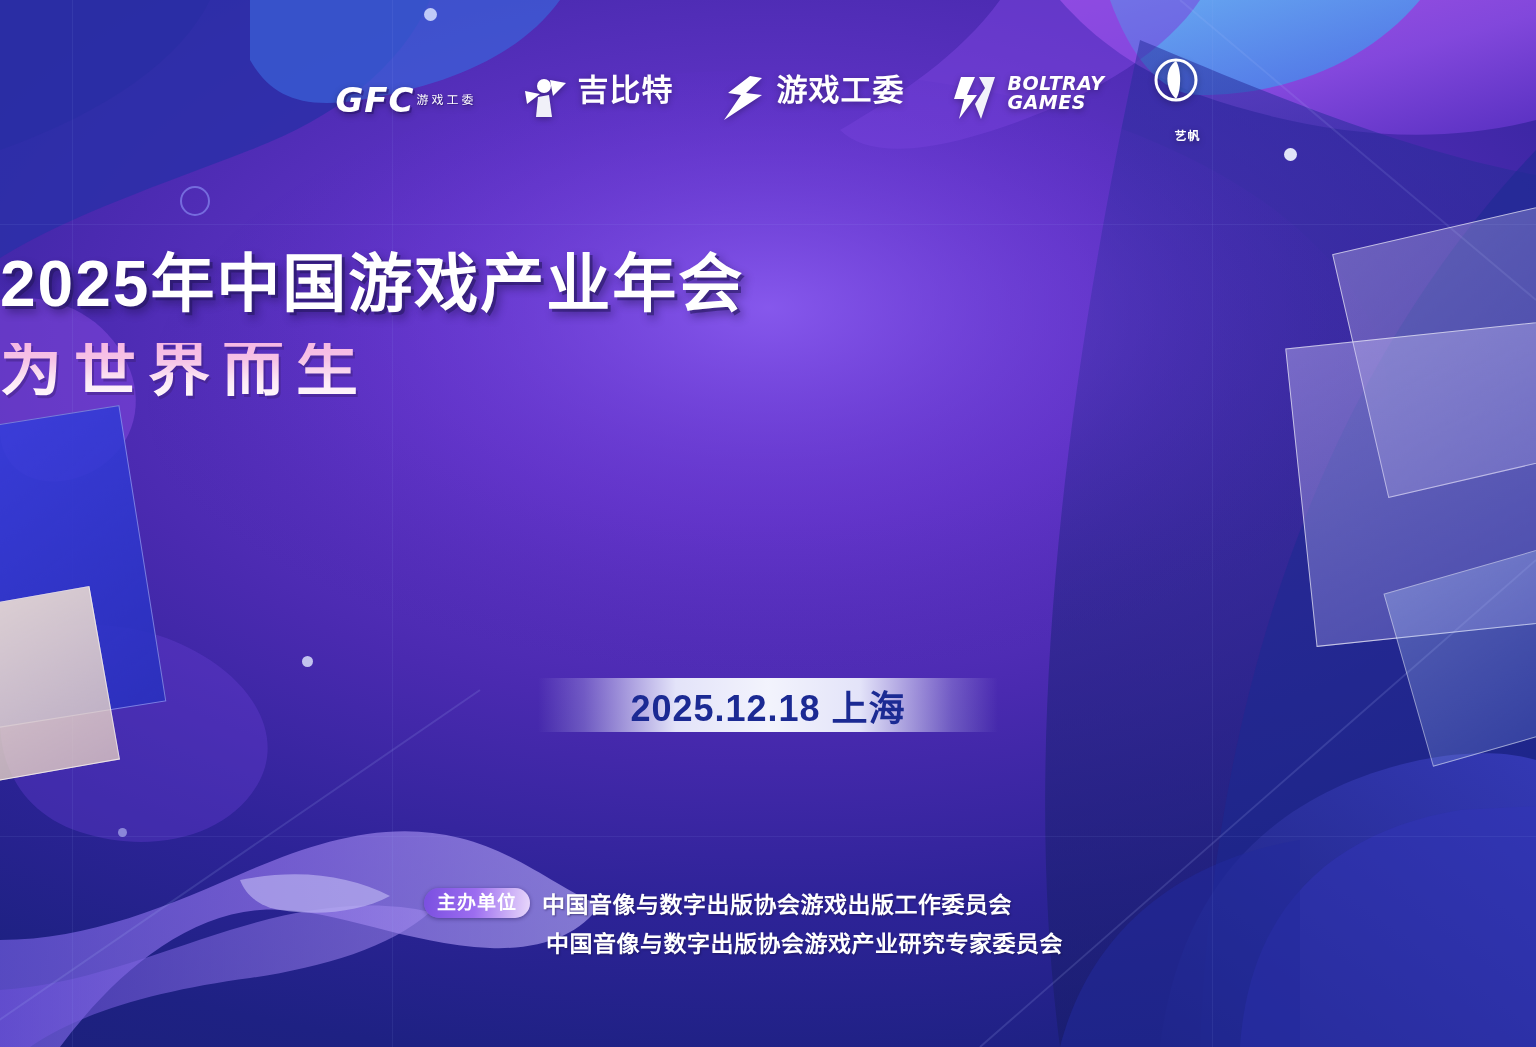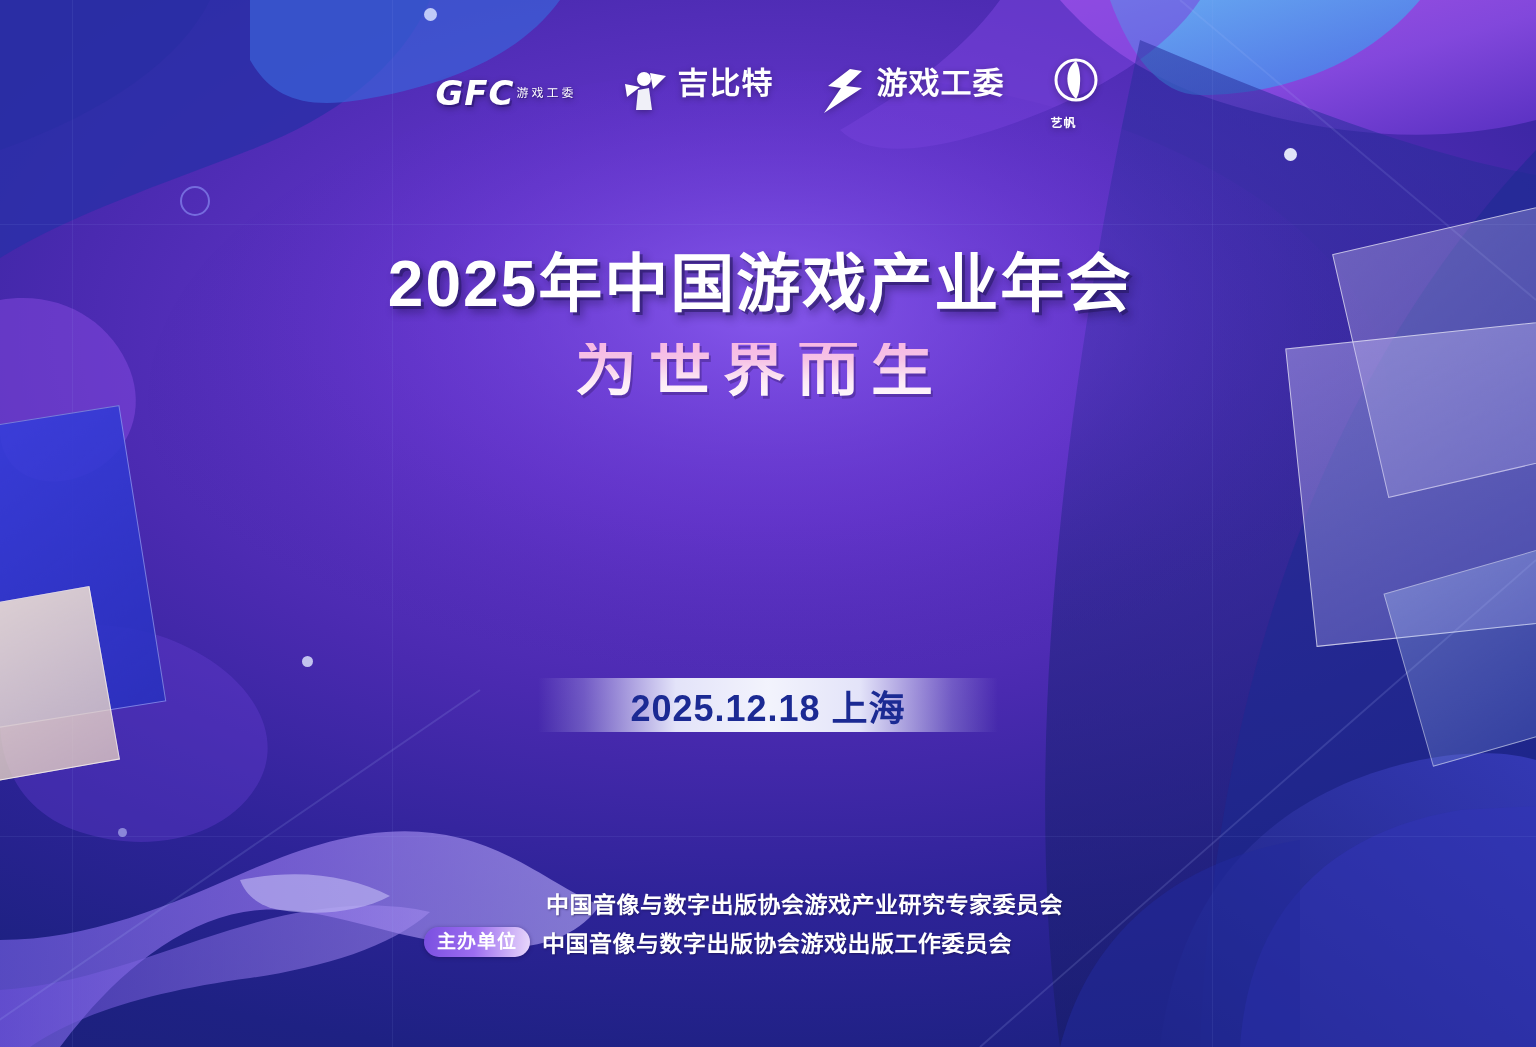--- a/index.html
+++ b/index.html
@@ -45,25 +45,25 @@
   }
   .gfc-sub{
     font-size:12px;color:#fff;letter-spacing:3px;font-weight:normal;line-height:1;
     text-shadow:1px 1px 0 rgba(40,20,110,.5);
   }
   .cn-word{font-size:31px;font-weight:bold;color:#fff;letter-spacing:1px;line-height:1;}
   .boltray-word{
     font-size:19px;font-weight:bold;color:#fff;line-height:1.05;letter-spacing:.5px;
     font-style:italic;font-family:"DejaVu Sans",sans-serif;
   }
-  .yifan{flex-direction:column;gap:3px;align-items:flex-start;}
+  .yifan{flex-direction:column;gap:16px;align-items:flex-end;}
   .yifan-sub{font-size:12px;color:#fff;letter-spacing:1px;font-weight:bold;}
 
   
-  .headings{position:absolute;left:0;right:16px;top:250px;text-align:center;z-index:5;}
+  .headings{position:absolute;left:0;right:16px;top:250px;text-align:left;z-index:5;}
   .h-year{
     font-size:64px;font-weight:bold;color:#fff;letter-spacing:2px;line-height:1.08;
     margin:0;
     text-shadow:
        3px 3px 0 rgba(35,22,92,.55),
        5px 6px 10px rgba(20,12,60,.45);
   }
   .h-main{
     font-size:104px;font-weight:bold;line-height:1.04;margin:4px 0 0 0;letter-spacing:1px;
     color:#fff;
@@ -240,20 +240,32 @@
 
     <div class="logo">
       <span>
         <svg width="48" height="46" viewBox="0 0 48 46" aria-hidden="true">
           <path d="M30 1 L8 18 L21 20 L4 45 L42 20 L26 18 L42 3 Z" fill="#ffffff"></path>
         </svg>
       </span>
       <span class="cn-word">游戏工委</span>
     </div>
 
+    <div class="logo">
+      <span>
+        <svg width="48" height="48" viewBox="0 0 48 48" aria-hidden="true">
+          <path d="M10 3 L24 3 L16 21 L26 21 L8 45 L13 25 L3 25 Z" fill="#ffffff"></path>
+          <path d="M28 3 L44 3 L30 45 L24 30 L34 14 Z" fill="#f2f2fa"></path>
+        </svg>
+      </span>
+      <span class="boltray-word">
+        <span>BOLTRAY</span><br>
+        <span>GAMES</span>
+      </span>
+    </div>
 
     <div class="logo yifan">
       <span>
         <svg width="50" height="50" viewBox="0 0 50 50" aria-hidden="true">
           <circle cx="25" cy="24" r="20" fill="none" stroke="#ffffff" stroke-width="3"></circle>
           <path d="M25 5 C14 12 13 32 25 43 C30 36 31 14 25 5 Z" fill="#ffffff"></path>
         </svg>
       </span>
       <span class="yifan-sub">艺帆</span>
     </div>
@@ -263,21 +275,21 @@
     <div class="h-year">2025年中国游戏产业年会</div>
     <div class="h-pixel">为世界而生</div>
   </div>
 
   <div class="datebar">
     <span class="datebar-text">2025.12.18 上海</span>
   </div>
 
   <div class="credits">
     <div class="credit-row">
-      <span class="credit-text credit-indent">中国音像与数字出版协会游戏产业研究专家委员会</span>
-    </div>
-    <div class="credit-row">
       <span class="badge">主办单位</span>
       <span class="credit-text">中国音像与数字出版协会游戏出版工作委员会</span>
     </div>
+    <div class="credit-row">
+      <span class="credit-text credit-indent">中国音像与数字出版协会游戏产业研究专家委员会</span>
+    </div>
   </div>
 
 </div>
 
 </body></html>

